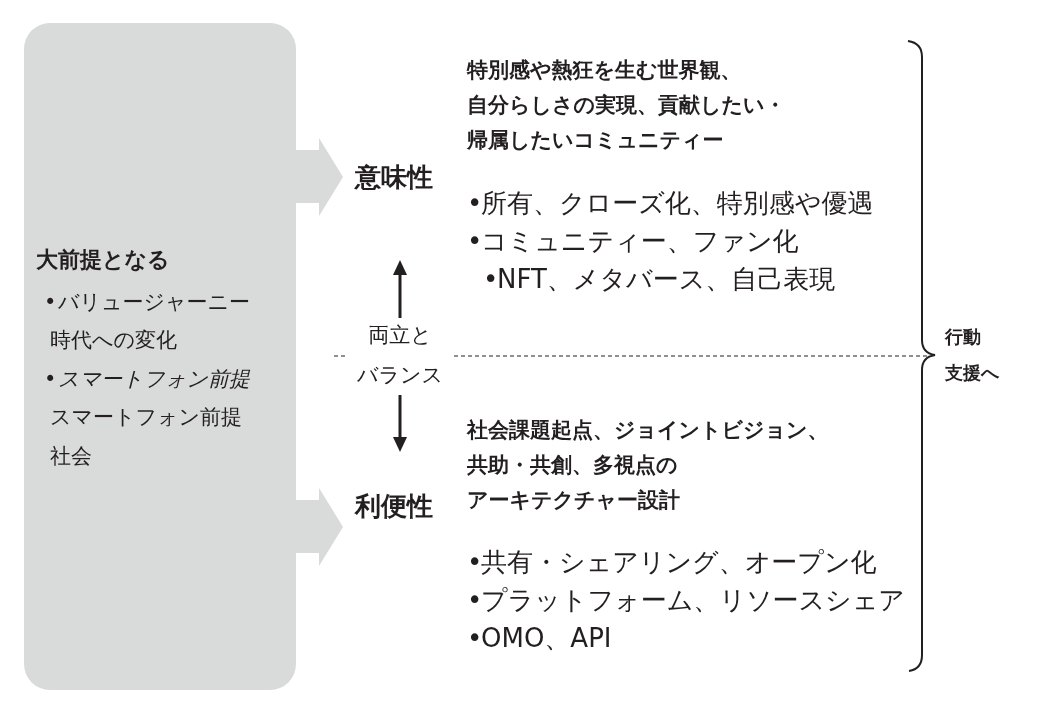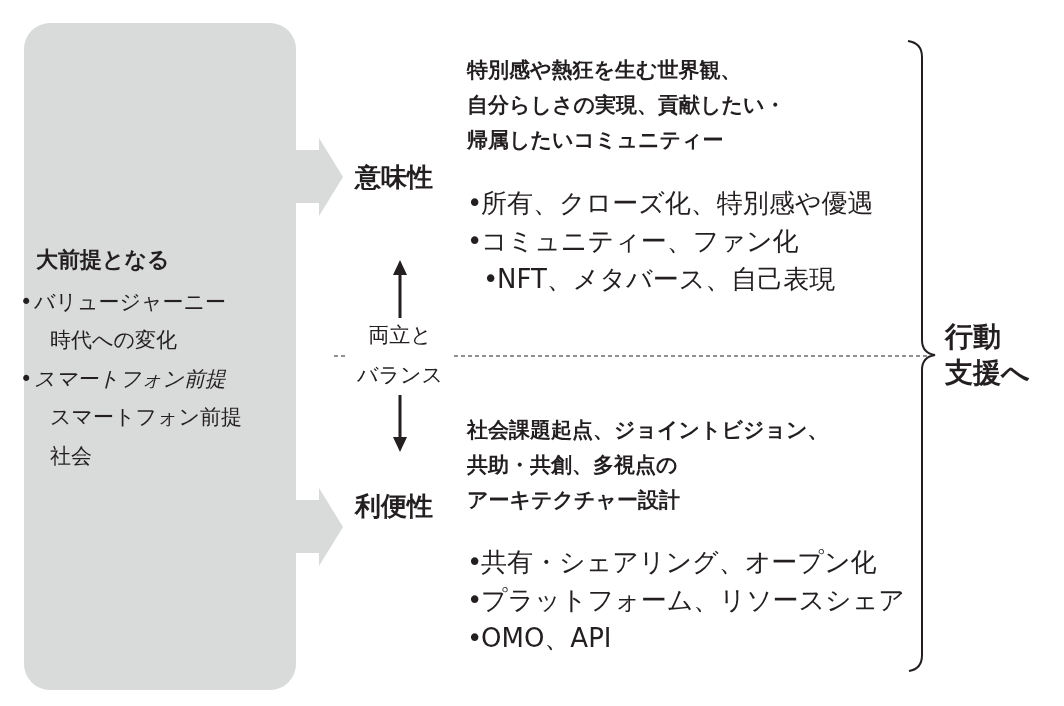--- a/index.html
+++ b/index.html
@@ -3,29 +3,29 @@
 <meta charset="utf-8">
 <style>
   html, body { margin: 0; padding: 0; background: #ffffff; }
   body { width: 1064px; height: 706px; position: relative; overflow: hidden;
          font-family: "DejaVu Sans", "Liberation Sans", sans-serif; color: #231f20; }
   .abs { position: absolute; }
   #panel { left: 24px; top: 23px; width: 272px; height: 667px; background: #d9dada; border-radius: 26px; }
   .bold { font-weight: bold; }
   .txt { white-space: nowrap; }
   #premise-title { left: 36px; top: 245px; font-size: 22px; line-height: 30px; }
-  .premise-line { left: 20px; font-size: 21px; line-height: 28px; }
+  .premise-line { left: 44px; font-size: 21px; line-height: 28px; }
   .premise-line .dot { display: inline-block; width: 14px; }
   .premise-line.cont { left: 50px; }
   .big-label { font-size: 26px; line-height: 32px; font-weight: bold; }
   .heading { left: 467px; font-size: 21px; line-height: 28px; font-weight: bold; }
   .bullet { left: 467px; font-size: 26px; line-height: 28px; }
   .bullet .dot { display: inline-block; width: 14px; }
   .mid-label { font-size: 21px; line-height: 28px; width: 120px; text-align: center; left: 340px; }
-  .action { left: 945px; font-size: 28px; line-height: 30px; font-weight: bold; font-family: Liberation Serif, serif; }
+  .action { left: 945px; font-size: 18px; line-height: 30px; font-weight: bold; font-family: Liberation Serif, serif; }
   svg#shapes { position: absolute; left: 0; top: 0; }
 </style>
 </head>
 <body>
 
 <div id="panel" class="abs"></div>
 
 <svg id="shapes" width="1064" height="706">
 
   <polygon points="296,150 319,150 319,138 343,177 319,216 319,203 296,203" fill="#d9dada"></polygon>

